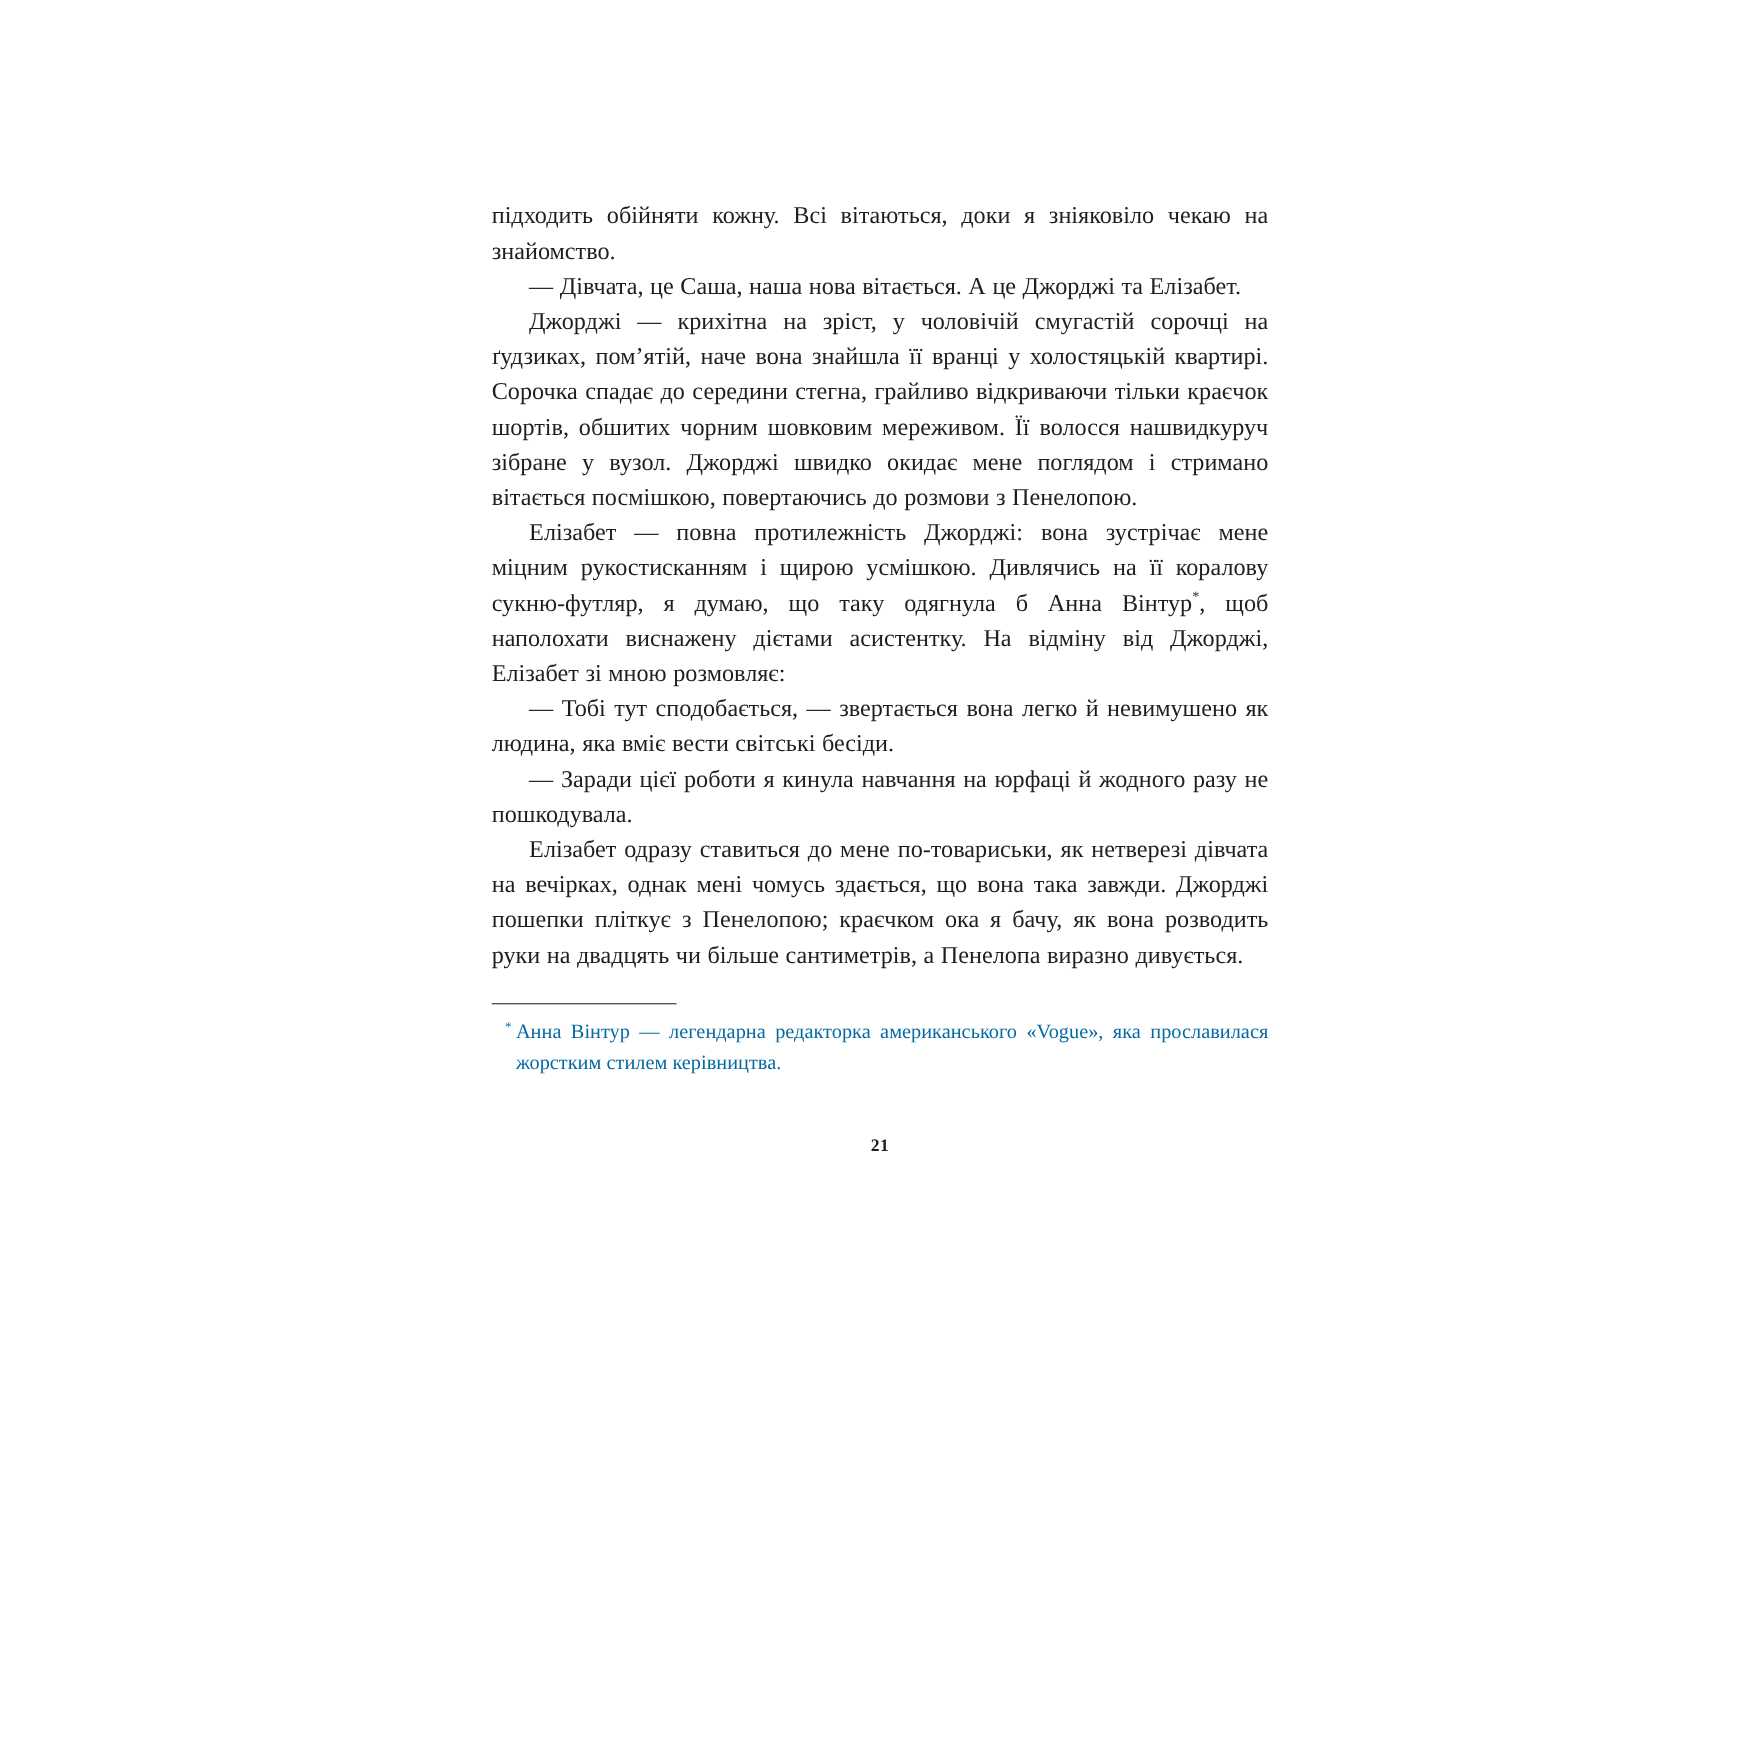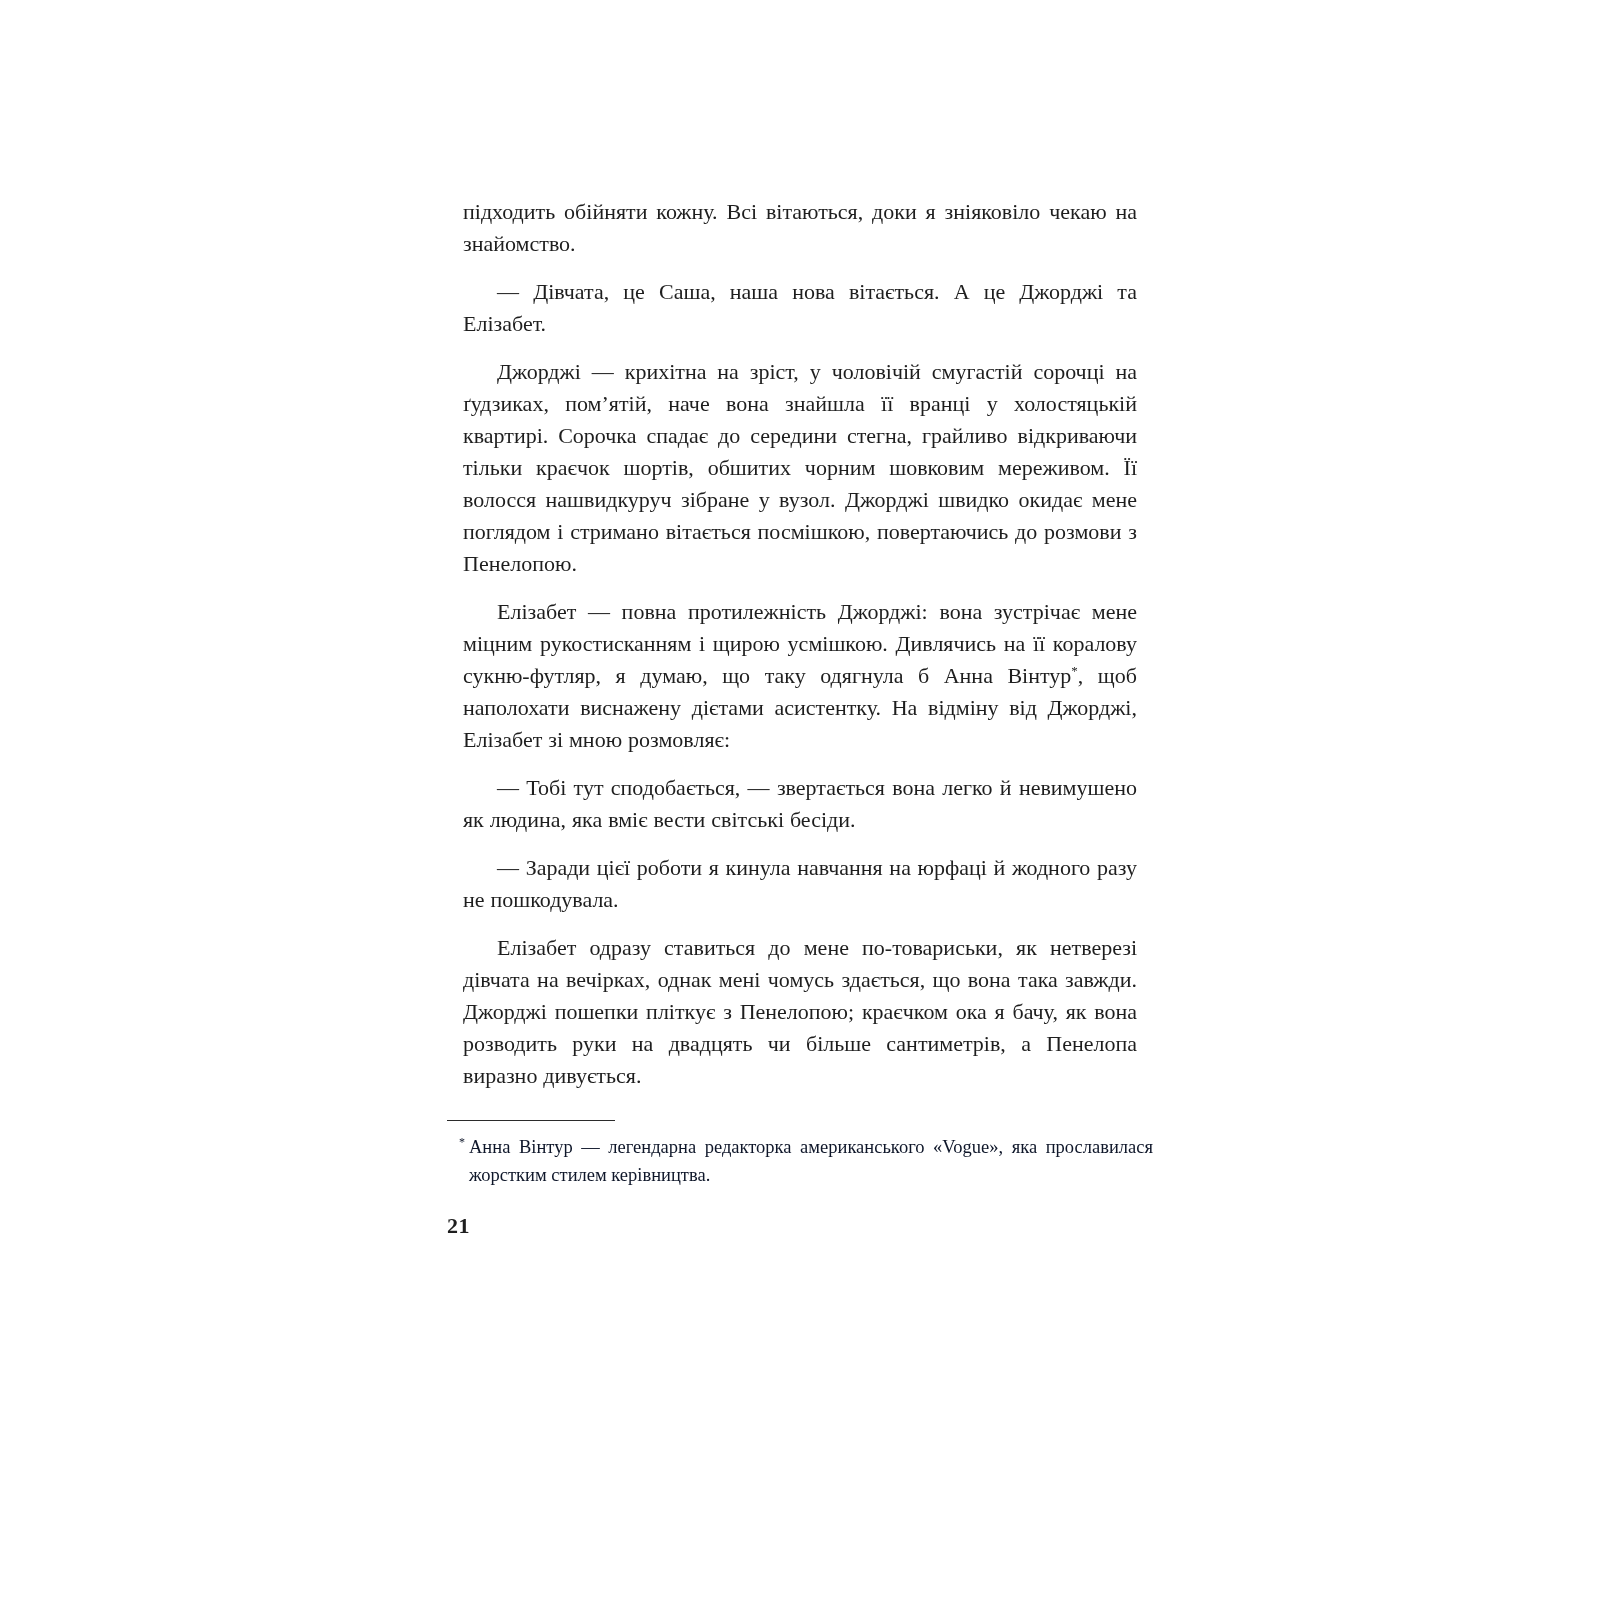--- a/index.html
+++ b/index.html
@@ -14,21 +14,21 @@
     color: #1e1e1e;
     -webkit-font-smoothing: antialiased;
   }
   .page {
     width: 706px;
     margin: 0 auto;
     padding-top: 180px;
     box-sizing: content-box;
   }
   .text-block p {
-    margin: 16px;
+    margin: 0;
     font-size: 22px;
     line-height: 32px;
     text-align: justify;
     word-spacing: 0.02em;
   }
   .text-block p.indent {
     text-indent: 34px;
   }
   .text-block sup {
     font-size: 13px;
@@ -39,33 +39,34 @@
     width: 168px;
     border: none;
     border-top: 1.5px solid #2b2b2b;
     margin: 28px 0 12px 0;
   }
   .footnote {
     font-size: 18.5px;
     line-height: 28px;
     text-align: justify;
     padding-left: 22px;
-    color: #0f172a;
+    color: #0369a1;
   }
   .footnote .fn-marker {
     font-size: 12px;
     vertical-align: super;
     line-height: 0;
     margin-left: -10px;
     margin-right: 4px;
   }
   .page-number {
-    font-size: 22px;
+    text-align: center;
+    font-size: 16px;
     font-weight: bold;
-    margin-top: 24px;
+    margin-top: 52px;
     letter-spacing: 0.5px;
   }
 </style>
 </head>
 <body>
 
 <div class="page">
   <div class="text-block" id="paragraphs">
       <p>підходить обійняти кожну. Всі вітаються, доки я зніяковіло чекаю на знайомство.</p>
       <p class="indent">— Дівчата, це Саша, наша нова вітається. А це Джорджі та Елізабет.</p>

